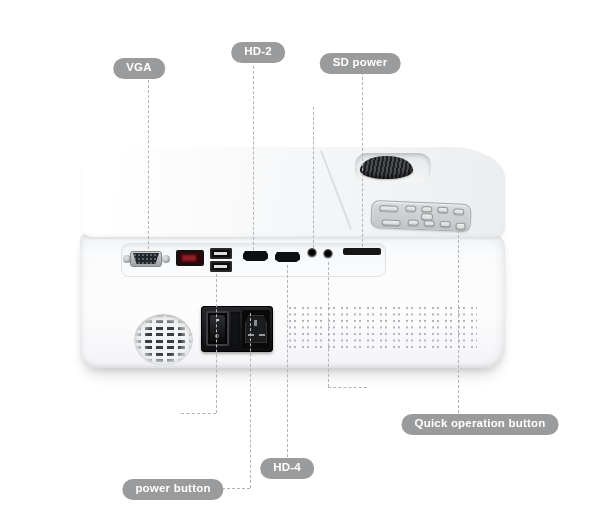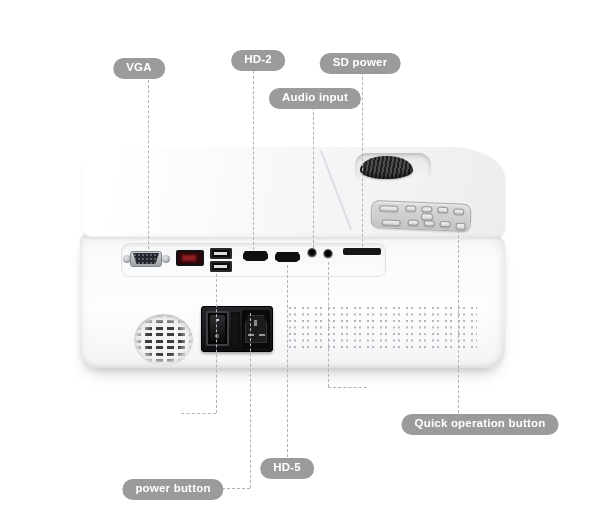--- a/index.html
+++ b/index.html
@@ -182,20 +182,19 @@
   <div class="lv" style="left:216px;top:274px;height:139px"></div>
   <div class="lh" style="left:181px;top:413px;width:35px"></div>
   <div class="lv" style="left:250px;top:313px;height:175px"></div>
   <div class="lh" style="left:217px;top:488px;width:33px"></div>
   <div class="lv" style="left:287px;top:265px;height:192px"></div>
   <div class="lv" style="left:328px;top:262px;height:125px"></div>
   <div class="lh" style="left:328px;top:387px;width:39px"></div>
   <div class="lv" style="left:458px;top:230px;height:183px"></div>
 
   <div class="pill" style="left:139px;top:58px">VGA</div>
-  <div class="pill" style="left:258px;top:50px">HD-2</div>
+  <div class="pill" style="left:258px;top:42px">HD-2</div>
   <div class="pill" style="left:360px;top:53px">SD power</div>
-  <div class="pill" style="left:315px;top:88px">Audio input</div>
   <div class="pill" style="left:480px;top:414px">Quick operation button</div>
-  <div class="pill" style="left:287px;top:458px">HD-5</div>
+  <div class="pill" style="left:287px;top:458px">HD-4</div>
   <div class="pill" style="left:173px;top:479px">power button</div>
 
 </div>
 
 </body></html>

